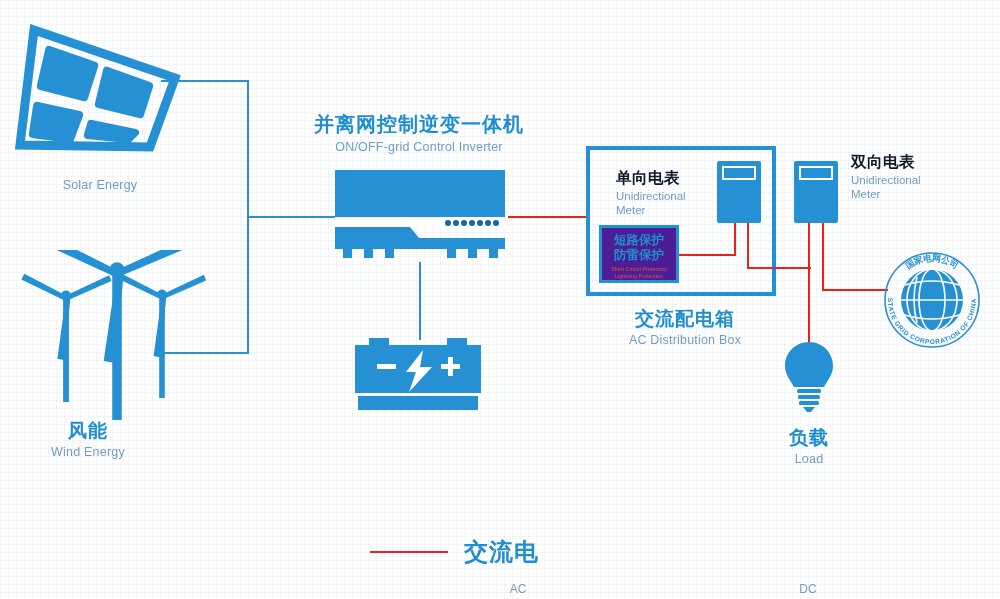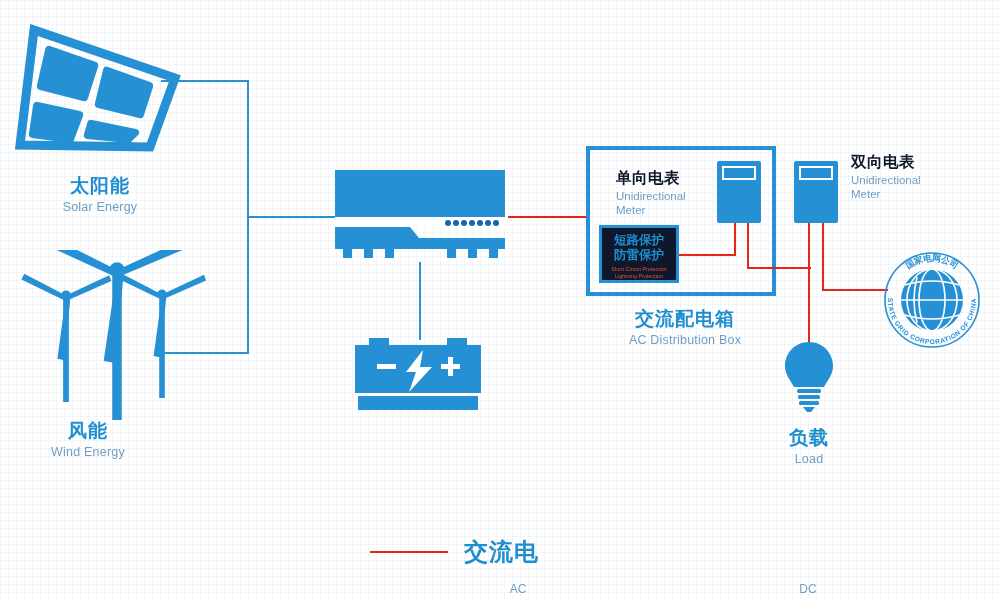--- a/index.html
+++ b/index.html
@@ -45,21 +45,21 @@
   .sign { position:absolute; background:#ffffff; }
 
   
   .meter { background:#2590d4; border-radius:2px; position:absolute; }
   .meter-screen { position:absolute; left:5px; top:5px; right:5px; height:14px;
                   border:2px solid #ffffff; background:#2590d4; box-sizing:border-box; }
 
   
   .acbox { position:absolute; border:4px solid #2590d4; box-sizing:border-box; background:transparent; }
   .protbox { position:absolute; border:3px solid #2590d4; box-sizing:border-box;
-             background:#0f172a; text-align:center; }
+             background:#4c1d95; text-align:center; }
 
   
   .leg-line { height:2.5px; }
   .leg-cn { color:#1e8ed0; font-weight:bold; font-size:24px; letter-spacing:1px; }
   .leg-en { color:#6f9dc4; font-size:12px; text-align:center; margin-top:12px; }
 </style>
 </head>
 <body>
 
 <div id="stage">
@@ -70,21 +70,20 @@
     </g>
     <g fill="#2590d4">
       <path d="M40,36 L86,52 Q89,53 88,57 L78,88 Q77,92 73,91 L30,80 Q26,79 27,75 L35,40 Q36,35 40,36 Z"></path>
       <path d="M98,57 L140,72 Q144,73 143,77 L134,105 Q133,109 129,108 L88,98 Q84,97 85,93 L93,60 Q94,55 98,57 Z"></path>
       <path d="M28,92 L70,101 Q74,102 73,106 L64,130 Q63,134 59,133 L22,128 Q18,127 19,123 L23,96 Q24,91 28,92 Z"></path>
       <path d="M82,110 L126,119 Q130,120 129,124 L122,131 Q121,134 117,133 L77,129 Q73,128 74,124 L77,114 Q78,109 82,110 Z"></path>
     </g>
   </svg>
 
   <div class="abs lbl" style="left:40px; top:175px; width:120px;">
-    <div class="cn">太阳能</div>
     <div class="en">Solar Energy</div>
   </div>
 
   <svg class="abs" style="left:14px; top:250px;" width="210" height="170">
     <g fill="#2590d4">
 
       <g transform="translate(52,152) scale(0.72)">
         <rect x="-4" y="-150" width="8" height="150"></rect>
         <path d="M0,-148 L-58,-178 L-62,-170 L-4,-142 Z"></path>
         <path d="M0,-148 L60,-176 L63,-168 L4,-142 Z"></path>
@@ -113,20 +112,24 @@
   <div class="abs lbl" style="left:28px; top:420px; width:120px;">
     <div class="cn">风能</div>
     <div class="en">Wind Energy</div>
   </div>
 
   <div class="abs wire-dc hline-thin" style="left:161px; top:80px; width:88px;"></div>
   <div class="abs wire-dc vline-thin" style="left:247px; top:80px; height:273px;"></div>
   <div class="abs wire-dc hline-thin" style="left:158px; top:352px; width:91px;"></div>
   <div class="abs wire-dc hline-thin" style="left:247px; top:216px; width:90px;"></div>
 
+  <div class="abs lbl" style="left:305px; top:113px; width:228px;">
+    <div class="cn" style="font-size:20px;">并离网控制逆变一体机</div>
+    <div class="en">ON/OFF-grid Control Inverter</div>
+  </div>
 
   <div class="abs" style="left:335px; top:170px; width:170px; height:95px;">
     <div class="abs inv-top" style="left:0; top:0; width:170px; height:47px;"></div>
     <div class="abs" style="left:0; top:47px; width:170px; height:10px; background:#ffffff;"></div>
     <div class="abs inv-bot" style="left:0; top:57px; width:170px; height:22px;
          clip-path:polygon(0 0, 75px 0, 84px 11px, 170px 11px, 170px 22px, 0 22px);"></div>
     <div class="abs" style="left:110px; top:50px; width:60px; height:8px;">
       <div class="vent" style="left:0px;"></div>
         <div class="vent" style="left:8px;"></div>
       <div class="vent" style="left:16px;"></div>

